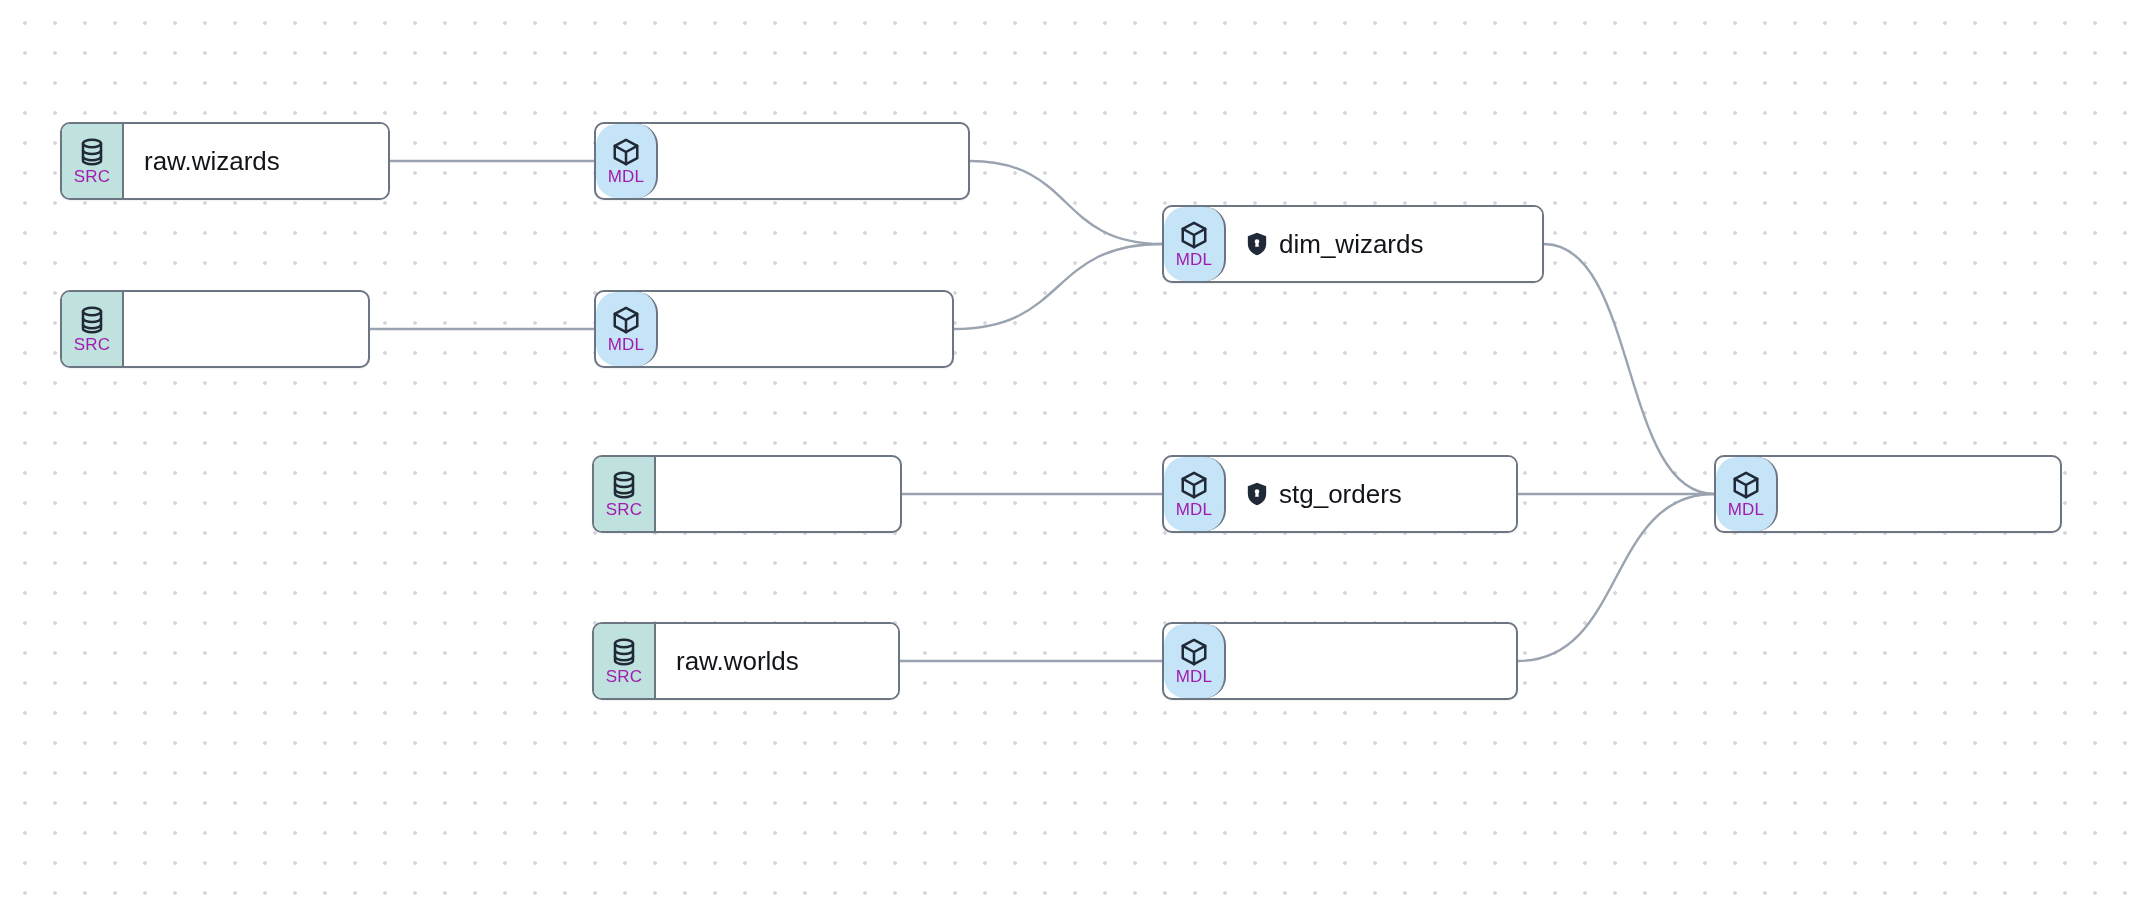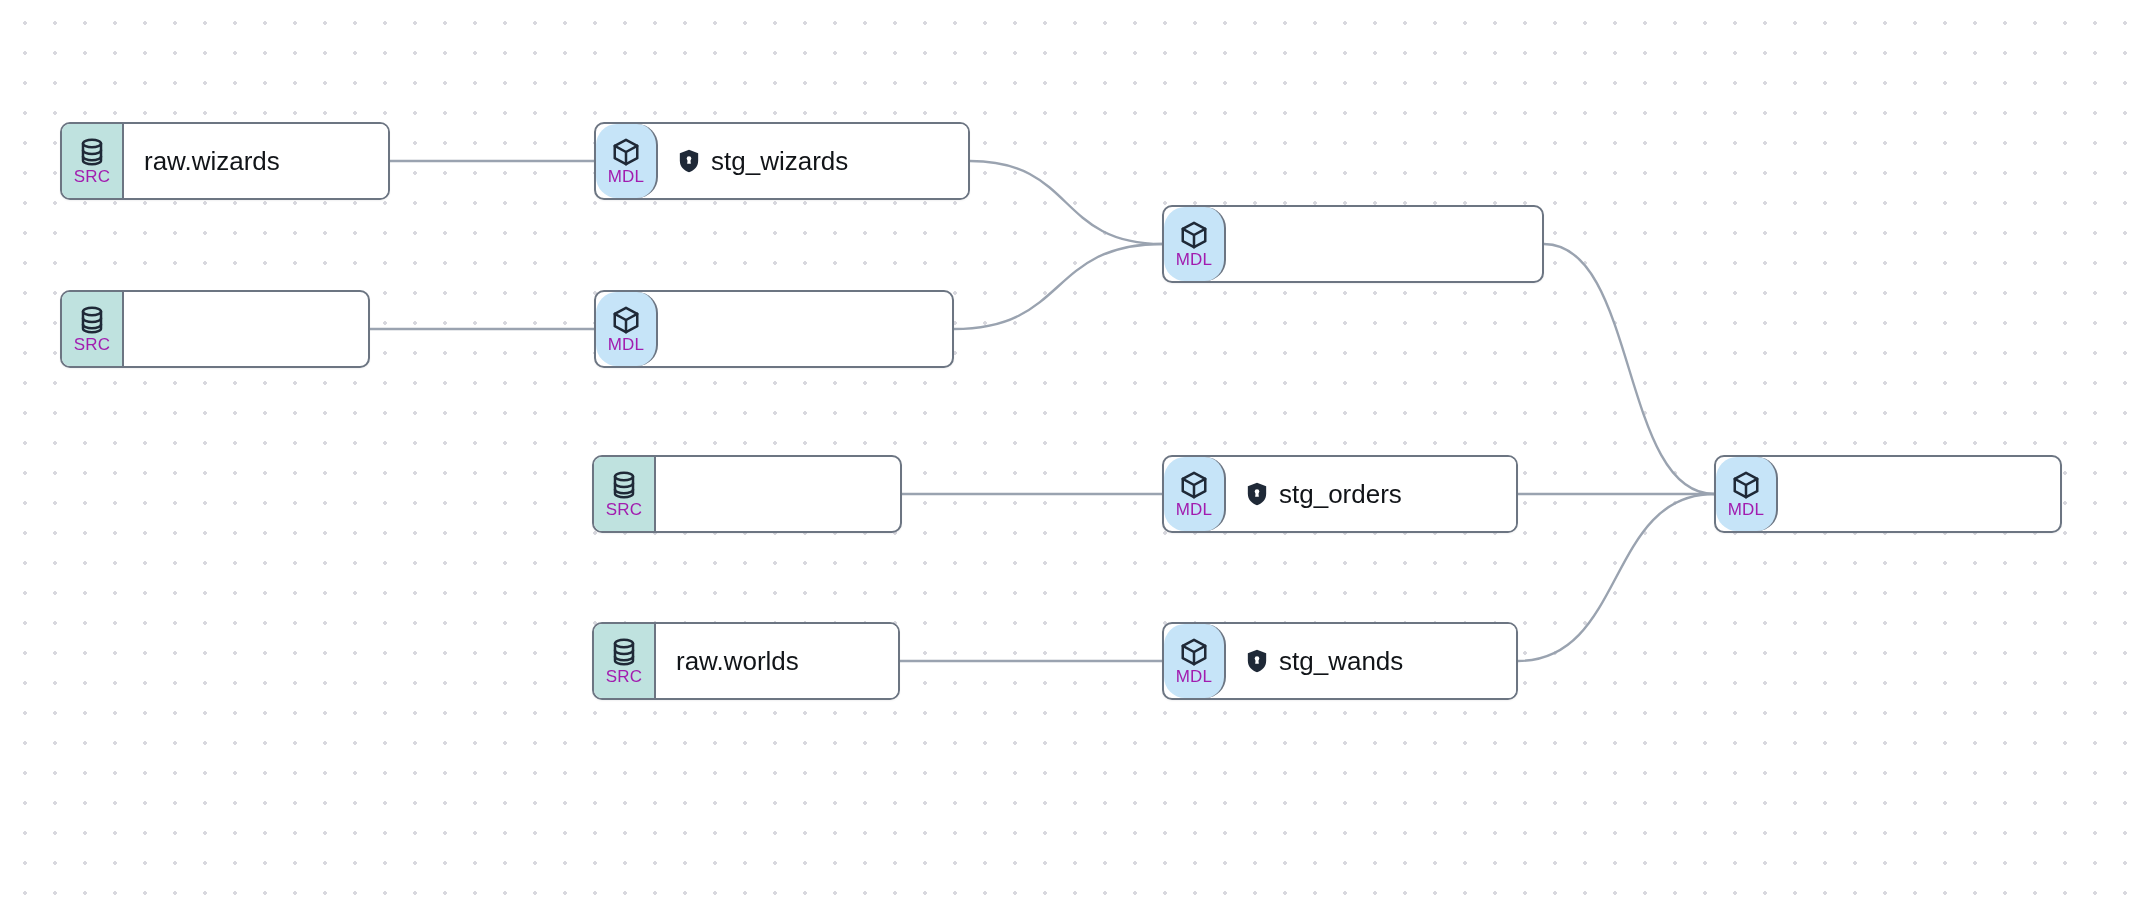--- a/index.html
+++ b/index.html
@@ -176,97 +176,87 @@
       <div class="badge mdl">
         <span class="badge-icon">
           <svg viewBox="0 0 24 24" width="30" height="30" fill="none" stroke="#1f2937" stroke-width="2" stroke-linecap="round" stroke-linejoin="round">
             <path d="M12 2.3 21 7.1v9.8L12 21.7 3 16.9V7.1z"></path>
             <path d="M3 7.1 12 12l9-4.9"></path>
             <path d="M12 12v9.7"></path>
           </svg>
         </span>
         <span class="badge-label">MDL</span>
       </div>
+    </div>
+    <div class="node" style="left: 594px; top: 290px; width: 360px;">
+      <div class="badge mdl">
+        <span class="badge-icon">
+          <svg viewBox="0 0 24 24" width="30" height="30" fill="none" stroke="#1f2937" stroke-width="2" stroke-linecap="round" stroke-linejoin="round">
+            <path d="M12 2.3 21 7.1v9.8L12 21.7 3 16.9V7.1z"></path>
+            <path d="M3 7.1 12 12l9-4.9"></path>
+            <path d="M12 12v9.7"></path>
+          </svg>
+        </span>
+        <span class="badge-label">MDL</span>
+      </div>
+    </div>
+    <div class="node" style="left: 1162px; top: 455px; width: 356px;">
+      <div class="badge mdl">
+        <span class="badge-icon">
+          <svg viewBox="0 0 24 24" width="30" height="30" fill="none" stroke="#1f2937" stroke-width="2" stroke-linecap="round" stroke-linejoin="round">
+            <path d="M12 2.3 21 7.1v9.8L12 21.7 3 16.9V7.1z"></path>
+            <path d="M3 7.1 12 12l9-4.9"></path>
+            <path d="M12 12v9.7"></path>
+          </svg>
+        </span>
+        <span class="badge-label">MDL</span>
+      </div>
       <div class="node-body">
         <span class="shield-icon">
           <svg viewBox="0 0 24 26" width="22" height="24">
             <path d="M12 0.8 22 4.6v8.1c0 6.2-4.2 10.6-10 12.5C6.2 23.3 2 18.9 2 12.7V4.6z" fill="#1f2937"></path>
             <circle cx="12" cy="10.4" r="2.5" fill="#ffffff"></circle>
             <path d="M10.6 10.8h2.8l.6 5.2h-4z" fill="#ffffff"></path>
           </svg>
         </span>
-        <span class="node-label">stg_wizards</span>
-      </div>
-    </div>
-    <div class="node" style="left: 594px; top: 290px; width: 360px;">
-      <div class="badge mdl">
-        <span class="badge-icon">
-          <svg viewBox="0 0 24 24" width="30" height="30" fill="none" stroke="#1f2937" stroke-width="2" stroke-linecap="round" stroke-linejoin="round">
-            <path d="M12 2.3 21 7.1v9.8L12 21.7 3 16.9V7.1z"></path>
-            <path d="M3 7.1 12 12l9-4.9"></path>
-            <path d="M12 12v9.7"></path>
-          </svg>
-        </span>
-        <span class="badge-label">MDL</span>
-      </div>
-    </div>
-    <div class="node" style="left: 1162px; top: 455px; width: 356px;">
+        <span class="node-label">stg_orders</span>
+      </div>
+    </div>
+    <div class="node" style="left: 1162px; top: 622px; width: 356px;">
+      <div class="badge mdl">
+        <span class="badge-icon">
+          <svg viewBox="0 0 24 24" width="30" height="30" fill="none" stroke="#1f2937" stroke-width="2" stroke-linecap="round" stroke-linejoin="round">
+            <path d="M12 2.3 21 7.1v9.8L12 21.7 3 16.9V7.1z"></path>
+            <path d="M3 7.1 12 12l9-4.9"></path>
+            <path d="M12 12v9.7"></path>
+          </svg>
+        </span>
+        <span class="badge-label">MDL</span>
+      </div>
+    </div>
+    <div class="node" style="left: 1162px; top: 205px; width: 382px;">
       <div class="badge mdl">
         <span class="badge-icon">
           <svg viewBox="0 0 24 24" width="30" height="30" fill="none" stroke="#1f2937" stroke-width="2" stroke-linecap="round" stroke-linejoin="round">
             <path d="M12 2.3 21 7.1v9.8L12 21.7 3 16.9V7.1z"></path>
             <path d="M3 7.1 12 12l9-4.9"></path>
             <path d="M12 12v9.7"></path>
           </svg>
         </span>
         <span class="badge-label">MDL</span>
       </div>
       <div class="node-body">
         <span class="shield-icon">
           <svg viewBox="0 0 24 26" width="22" height="24">
             <path d="M12 0.8 22 4.6v8.1c0 6.2-4.2 10.6-10 12.5C6.2 23.3 2 18.9 2 12.7V4.6z" fill="#1f2937"></path>
             <circle cx="12" cy="10.4" r="2.5" fill="#ffffff"></circle>
             <path d="M10.6 10.8h2.8l.6 5.2h-4z" fill="#ffffff"></path>
           </svg>
         </span>
-        <span class="node-label">stg_orders</span>
-      </div>
-    </div>
-    <div class="node" style="left: 1162px; top: 622px; width: 356px;">
-      <div class="badge mdl">
-        <span class="badge-icon">
-          <svg viewBox="0 0 24 24" width="30" height="30" fill="none" stroke="#1f2937" stroke-width="2" stroke-linecap="round" stroke-linejoin="round">
-            <path d="M12 2.3 21 7.1v9.8L12 21.7 3 16.9V7.1z"></path>
-            <path d="M3 7.1 12 12l9-4.9"></path>
-            <path d="M12 12v9.7"></path>
-          </svg>
-        </span>
-        <span class="badge-label">MDL</span>
-      </div>
-      <div class="node-body">
-        <span class="shield-icon">
-          <svg viewBox="0 0 24 26" width="22" height="24">
-            <path d="M12 0.8 22 4.6v8.1c0 6.2-4.2 10.6-10 12.5C6.2 23.3 2 18.9 2 12.7V4.6z" fill="#1f2937"></path>
-            <circle cx="12" cy="10.4" r="2.5" fill="#ffffff"></circle>
-            <path d="M10.6 10.8h2.8l.6 5.2h-4z" fill="#ffffff"></path>
-          </svg>
-        </span>
-        <span class="node-label">stg_wands</span>
-      </div>
-    </div>
-    <div class="node" style="left: 1162px; top: 205px; width: 382px;">
-      <div class="badge mdl">
-        <span class="badge-icon">
-          <svg viewBox="0 0 24 24" width="30" height="30" fill="none" stroke="#1f2937" stroke-width="2" stroke-linecap="round" stroke-linejoin="round">
-            <path d="M12 2.3 21 7.1v9.8L12 21.7 3 16.9V7.1z"></path>
-            <path d="M3 7.1 12 12l9-4.9"></path>
-            <path d="M12 12v9.7"></path>
-          </svg>
-        </span>
-        <span class="badge-label">MDL</span>
+        <span class="node-label">dim_wizards</span>
       </div>
     </div>
     <div class="node" style="left: 1714px; top: 455px; width: 348px;">
       <div class="badge mdl">
         <span class="badge-icon">
           <svg viewBox="0 0 24 24" width="30" height="30" fill="none" stroke="#1f2937" stroke-width="2" stroke-linecap="round" stroke-linejoin="round">
             <path d="M12 2.3 21 7.1v9.8L12 21.7 3 16.9V7.1z"></path>
             <path d="M3 7.1 12 12l9-4.9"></path>
             <path d="M12 12v9.7"></path>
           </svg>

